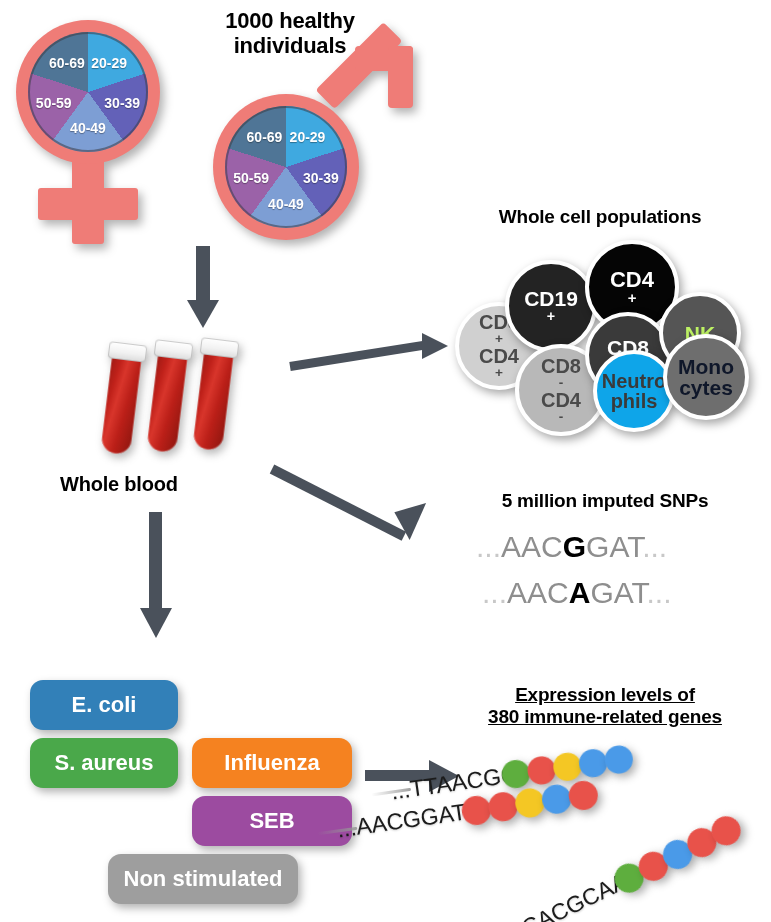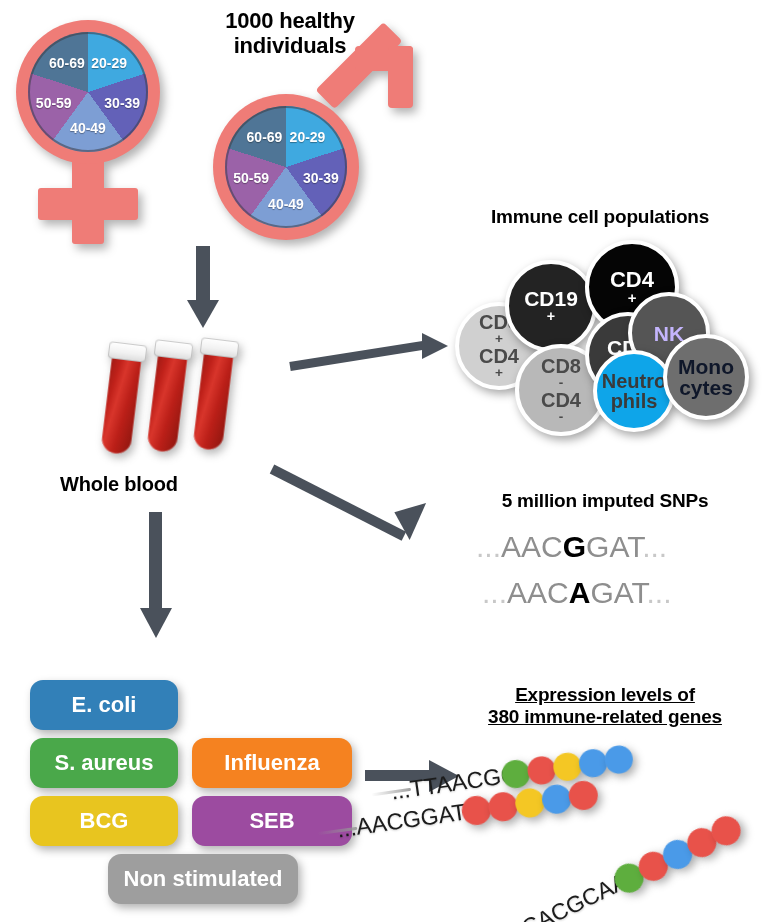--- a/index.html
+++ b/index.html
@@ -174,21 +174,21 @@
   <div class="abs" style="left:272px;top:452px;width:190px;height:110px;">
     <div class="arrow-line" style="left:0px;top:12px;width:148px;height:10px;transform:rotate(27deg);transform-origin:left center;"></div>
     <div class="arrow-head" style="left:126px;top:55px;border-left:7px solid transparent;border-right:26px solid transparent;border-top:31px solid #4a515b;transform:rotate(-16deg);"></div>
   </div>
 
   <div class="abs" style="left:138px;top:512px;width:36px;height:130px;">
     <div class="arrow-line" style="left:11px;top:0;width:13px;height:100px;"></div>
     <div class="arrow-head" style="left:2px;top:96px;border-left:16px solid transparent;border-right:16px solid transparent;border-top:30px solid #4a515b;"></div>
   </div>
 
-  <div class="abs heading" id="title-immune">Immune cell populations</div>
+  <div class="abs heading" id="title-immune">Whole cell populations</div>
 
   <div class="abs" id="immune-cells" style="left:455px;top:240px;width:316px;height:180px;">
       <div class="cell" style="left: 0px; top: 62px; width: 88px; height: 88px; background: rgb(208, 208, 208); color: rgb(74, 74, 74); font-size: 20px; z-index: 10;">
         <div>
           <span>CD8<span class="sup">+</span></span>
           <span>CD4<span class="sup">+</span></span>
         </div>
       </div>
       <div class="cell" style="left: 50px; top: 20px; width: 92px; height: 92px; background: rgb(35, 35, 35); color: rgb(255, 255, 255); font-size: 21px; z-index: 11;">
         <div>
@@ -204,21 +204,21 @@
         <div>
           <span>CD8<span class="sup">-</span></span>
           <span>CD4<span class="sup">-</span></span>
         </div>
       </div>
       <div class="cell" style="left: 130px; top: 72px; width: 86px; height: 86px; background: rgb(58, 58, 58); color: rgb(255, 255, 255); font-size: 21px; z-index: 14;">
         <div>
           <span>CD8<span class="sup">+</span></span>
         </div>
       </div>
-      <div class="cell" style="left: 173px; top: 52px; width: 82px; height: 82px; background: rgb(85, 85, 85); color: #c4b5fd; font-size: 21px; z-index: 15;">
+      <div class="cell" style="left: 204px; top: 52px; width: 82px; height: 82px; background: rgb(85, 85, 85); color: #bef264; font-size: 21px; z-index: 15;">
         <div>
           <span>NK</span>
         </div>
       </div>
       <div class="cell" style="left: 138px; top: 110px; width: 82px; height: 82px; background: #0ea5e9; color: rgb(58, 58, 58); font-size: 20px; z-index: 16;">
         <div>
           <span>Neutro</span>
           <span>phils</span>
         </div>
       </div>
@@ -239,23 +239,20 @@
 
   <div class="abs" id="stimuli-group" style="left:30px;top:680px;width:320px;height:212px;">
       <div class="pill" style="left: 0px; top: 0px; width: 148px; height: 50px; background: rgb(50, 128, 184);">
         <span>E. coli</span>
       </div>
       <div class="pill" style="left: 0px; top: 58px; width: 148px; height: 50px; background: rgb(74, 168, 74);">
         <span>S. aureus</span>
       </div>
       <div class="pill" style="left: 162px; top: 58px; width: 160px; height: 50px; background: rgb(245, 130, 32);">
         <span>Influenza</span>
-      </div>
-      <div class="pill" style="left: 0px; top: 116px; width: 148px; height: 50px; background: rgb(232, 197, 31);">
-        <span>BCG</span>
       </div>
       <div class="pill" style="left: 162px; top: 116px; width: 160px; height: 50px; background: rgb(156, 75, 160);">
         <span>SEB</span>
       </div>
       <div class="pill" style="left: 78px; top: 174px; width: 190px; height: 50px; background: rgb(158, 158, 158);">
         <span>Non stimulated</span>
       </div>
     </div>
 
   <div class="abs" style="left:365px;top:760px;width:110px;height:32px;">

